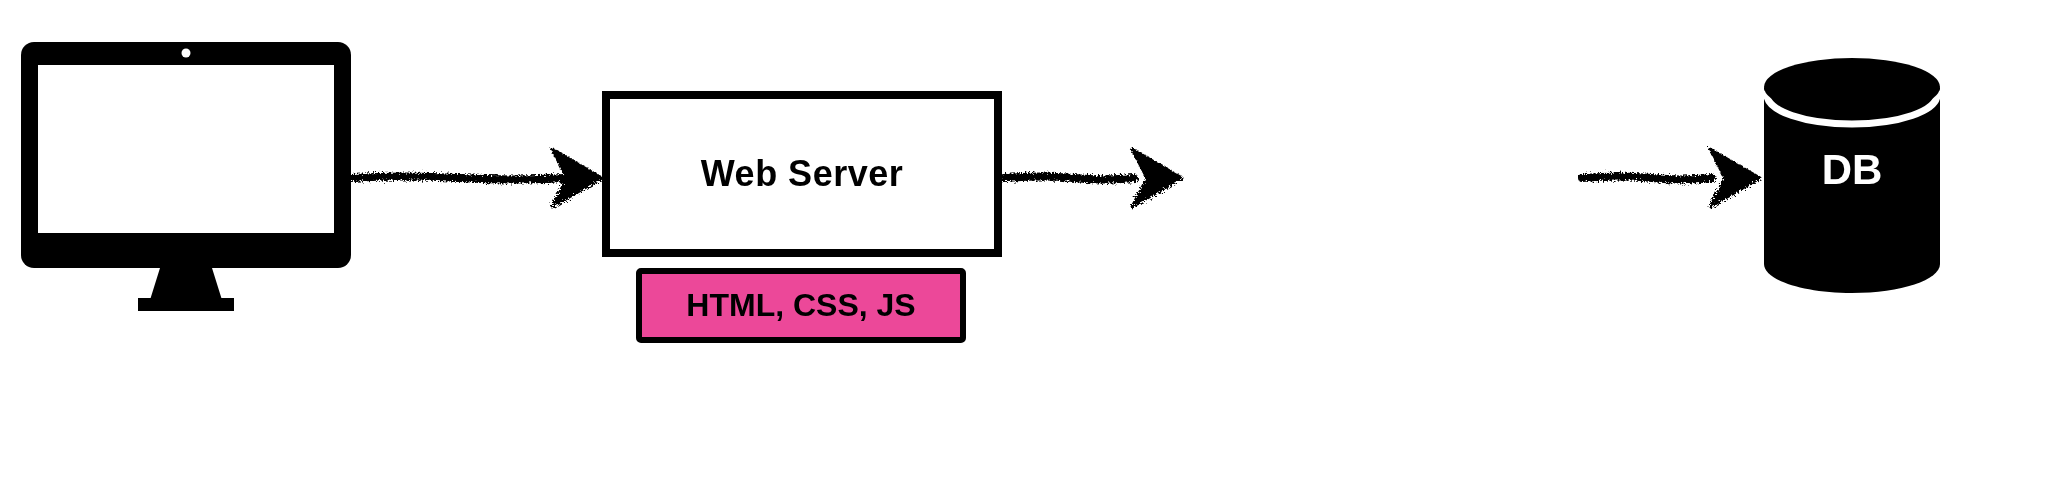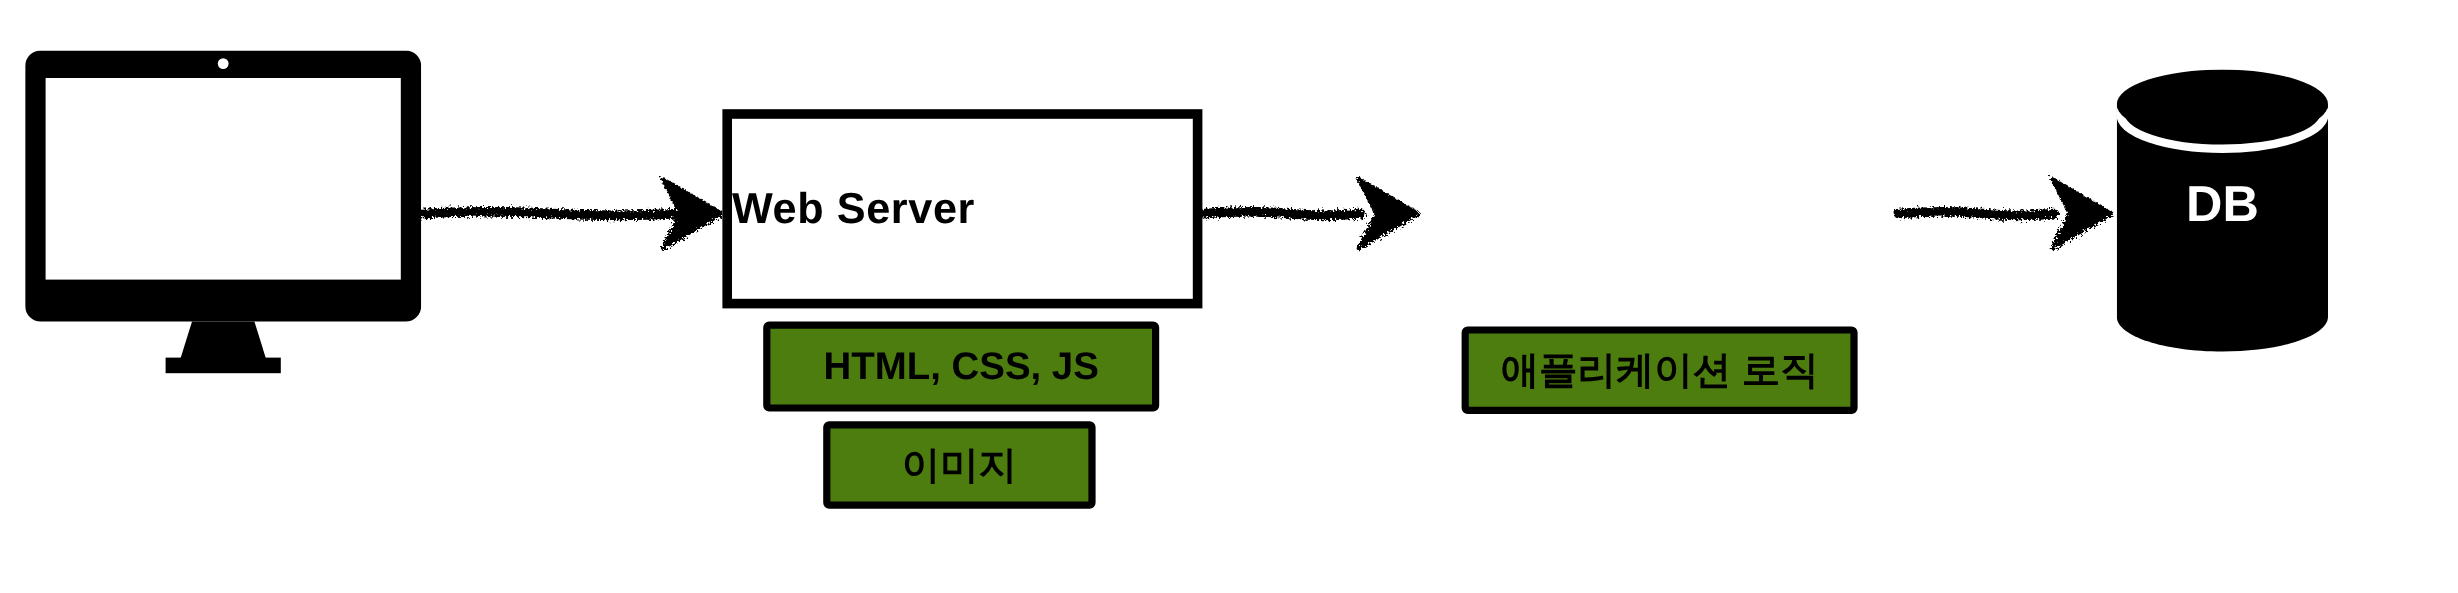--- a/index.html
+++ b/index.html
@@ -18,37 +18,37 @@
   .abs { position: absolute; }
 
   
   .node-box {
     position: absolute;
     box-sizing: border-box;
     border: 8px solid #000000;
     background: #ffffff;
     display: flex;
     align-items: center;
-    justify-content: flex-start;
+    justify-content: center;
   }
   .node-label {
     font-size: 36px;
     font-weight: 600;
     color: #000000;
     letter-spacing: 0.5px;
     white-space: nowrap;
   }
 
   
   .badge {
     position: absolute;
     box-sizing: border-box;
     border: 6px solid #000000;
     border-radius: 5px;
-    background: #4d7c0f;
+    background: #ec4899;
     display: flex;
     align-items: center;
     justify-content: center;
   }
   .badge-label {
     font-size: 32px;
     font-weight: 700;
     color: #000000;
     white-space: nowrap;
     padding: 0 8px;
@@ -98,41 +98,35 @@
     </g>
   </svg>
 
   <div class="node-box" style="left:602px; top:91px; width:400px; height:166px;">
     <span class="node-label">Web Server</span>
   </div>
 
   <div class="badge" style="left:636px; top:268px; width:330px; height:75px;">
     <span class="badge-label">HTML, CSS, JS</span>
   </div>
-  <div class="badge" style="left:686px; top:351px; width:227px; height:73px;">
-    <span class="badge-label">이미지</span>
-  </div>
 
   <svg class="abs" style="left:1000px; top:138px;" width="188" height="80" viewBox="0 0 188 80">
     <defs>
       <filter id="rough2" x="-20%" y="-20%" width="140%" height="140%">
         <feTurbulence type="fractalNoise" baseFrequency="0.55" numOctaves="3" seed="11" result="n"></feTurbulence>
         <feDisplacementMap in="SourceGraphic" in2="n" scale="7"></feDisplacementMap>
       </filter>
     </defs>
     <g filter="url(#rough2)">
       <path d="M4 40 q 40 -3 70 0 t 60 0" stroke="#000000" stroke-width="8" fill="none" stroke-linecap="round"></path>
       <polygon points="182,40 132,11 147,40 132,69" fill="#000000" stroke="#000000" stroke-width="3" stroke-linejoin="round"></polygon>
     </g>
   </svg>
 
 
-  <div class="badge" style="left:1218px; top:272px; width:330px; height:73px;">
-    <span class="badge-label">애플리케이션 로직</span>
-  </div>
 
   <svg class="abs" style="left:1578px; top:138px;" width="188" height="80" viewBox="0 0 188 80">
     <defs>
       <filter id="rough3" x="-20%" y="-20%" width="140%" height="140%">
         <feTurbulence type="fractalNoise" baseFrequency="0.55" numOctaves="3" seed="23" result="n"></feTurbulence>
         <feDisplacementMap in="SourceGraphic" in2="n" scale="7"></feDisplacementMap>
       </filter>
     </defs>
     <g filter="url(#rough3)">
       <path d="M4 40 q 40 -3 70 0 t 60 0" stroke="#000000" stroke-width="8" fill="none" stroke-linecap="round"></path>

